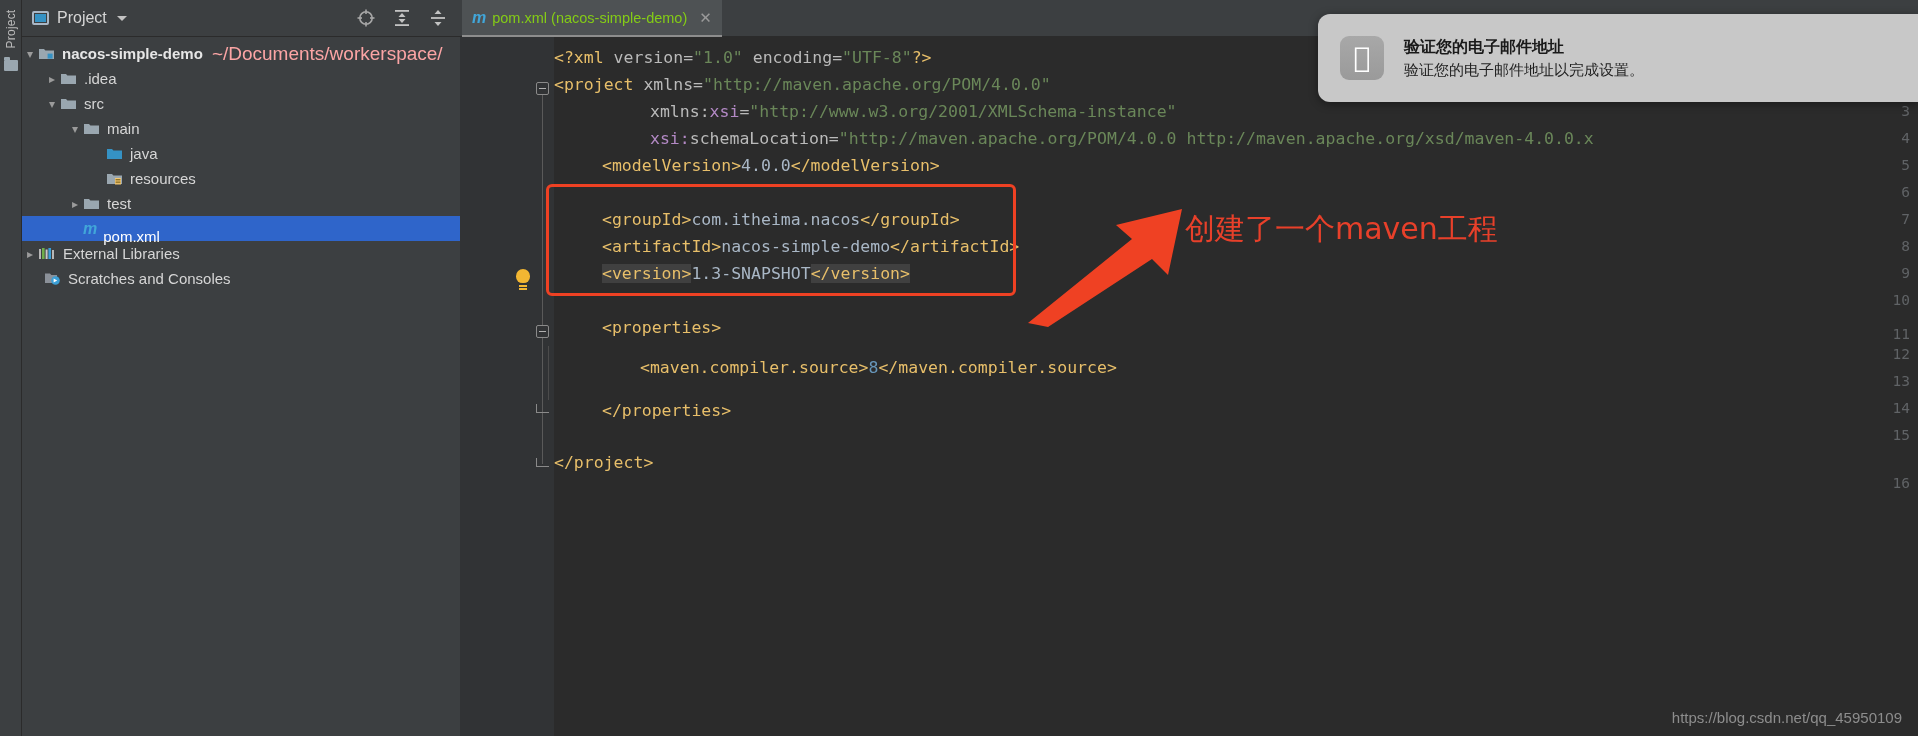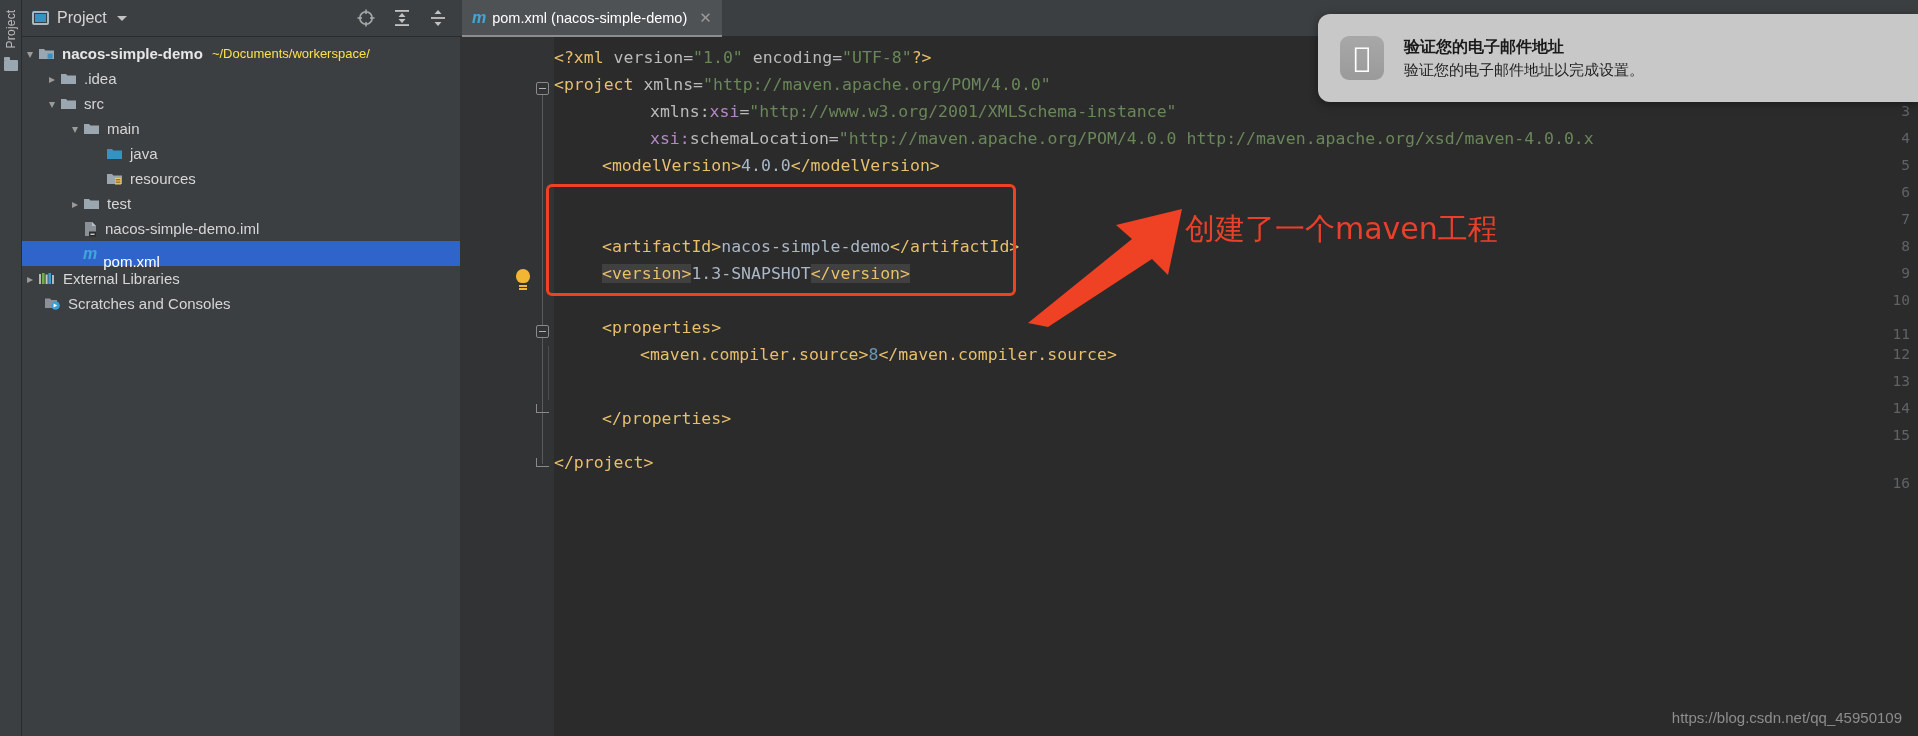--- a/index.html
+++ b/index.html
@@ -67,38 +67,38 @@
   .row.selected { background: #2f65ca; }
   .row.selected .label { color: #ffffff; margin-top: 15px; }
   .arrow {
     width: 16px; flex: 0 0 16px; text-align: center;
     color: #9b9b9b; font-size: 12px; line-height: 1;
   }
   .spacer16 { width: 16px; flex: 0 0 16px; }
   .ico { flex: 0 0 auto; margin-right: 7px; display: inline-flex; }
   .label { color: #d6d6d6; }
   .label.bold { font-weight: bold; color: #e6e6e6; }
-  .path { color: #fde047; font-size: 13px; margin-left: 9px; }
+  .path { color: #fca5a5; font-size: 19px; margin-left: 9px; }
   .mfile { color: #41a6d9; font-style: italic; font-weight: bold; font-size: 16px; margin-right: 6px;}
 
   
   .editor-wrap {
     position: absolute; left: 460px; top: 0; right: 0; height: 736px;
     background: #2b2b2b;
   }
   .tabbar {
     height: 37px; background: #3c3f41; position: relative;
     border-bottom: 1px solid #2b2b2b;
   }
   .tab {
     position: absolute; left: 2px; top: 0; height: 37px;
     display: flex; align-items: center; padding: 0 10px 0 10px;
     background: #4e5254; border-bottom: 2px solid #8d8d8d;
   }
-  .tab .tname { color: #ffffff; font-size: 14.5px; }
+  .tab .tname { color: #84cc16; font-size: 14.5px; }
   .tab .tclose { color: #9a9a9a; font-size: 15px; margin-left: 12px; }
 
   .code-area { position: relative; height: 699px; background: #2b2b2b; overflow: hidden; }
   .gutter {
     position: absolute; left: 0; top: 0; width: 72px; height: 100%;
     background: #313335;
   }
   .gutter-num {
     position: absolute; right: 8px; width: 64px; text-align: right;
     color: #606366; font-family: "DejaVu Sans Mono", monospace; font-size: 14.5px;
@@ -294,32 +294,20 @@
       <div class="row" style="padding-left:45px">
         <span class="arrow">▸</span>
         <span class="ico">
           <svg width="17" height="15" viewBox="0 0 17 15">
               <path d="M1 3h5l1.4 1.6H16V13H1z" fill="#9aa7b0"></path>
             </svg>
         </span>
         <span class="label">test</span>
       </div>
 
-      <div class="row" style="padding-left:45px">
-        <span class="spacer16"></span>
-        <span class="ico">
-          <svg width="15" height="16" viewBox="0 0 15 16">
-            <path d="M2 1h7l4 4v10H2z" fill="#8b9199"></path>
-            <path d="M9 1l4 4H9z" fill="#b9bec4"></path>
-            <rect x="6" y="10.5" width="7" height="5" fill="#2b2b2b"></rect>
-            <rect x="7.4" y="12.6" width="4.2" height="1.3" fill="#d8d8d8"></rect>
-          </svg>
-        </span>
-        <span class="label">nacos-simple-demo.iml</span>
-      </div>
 
       <div class="row selected" style="padding-left:45px">
         <span class="spacer16"></span>
         <span class="mfile">m</span>
         <span class="label">pom.xml</span>
       </div>
 
       <div class="row">
         <span class="arrow">▸</span>
         <span class="ico">
@@ -400,37 +388,38 @@
         
         <div class="cline" style="top:61px; padding-left:96px"><span class="attr">xmlns:</span><span class="attrns">xsi</span><span class="attr">=</span><span class="str">"http://www.w3.org/2001/XMLSchema-instance"</span></div>
 
         
         <div class="cline" style="top:88px; padding-left:96px"><span class="attrns">xsi:</span><span class="attr">schemaLocation</span><span class="attr">=</span><span class="str">"http://maven.apache.org/POM/4.0.0 http://maven.apache.org/xsd/maven-4.0.0.x</span></div>
 
         
         <div class="cline" style="top:115px; padding-left:48px"><span class="tag">&lt;modelVersion&gt;</span><span class="txt">4.0.0</span><span class="tag">&lt;/modelVersion&gt;</span></div>
 
         
+        <div class="cline" style="top:169px; padding-left:48px"><span class="tag">&lt;groupId&gt;</span><span class="txt">com.itheima.nacos</span><span class="tag">&lt;/groupId&gt;</span></div>
 
         
         <div class="cline" style="top:196px; padding-left:48px"><span class="tag">&lt;artifactId&gt;</span><span class="txt">nacos-simple-demo</span><span class="tag">&lt;/artifactId&gt;</span></div>
 
         
         <div class="cline" style="top:223px; padding-left:48px"><span class="tag hl-green">&lt;version&gt;</span><span class="txt">1.3-SNAPSHOT</span><span class="tag hl-green">&lt;/version&gt;</span></div>
 
         
         <div class="cline" style="top:277px; padding-left:48px"><span class="tag">&lt;properties&gt;</span></div>
 
         
-        <div class="cline" style="top:304px; padding-left:86px"><span class="tag">&lt;maven.compiler.source&gt;</span><span class="num">8</span><span class="tag">&lt;/maven.compiler.source&gt;</span></div>
-
-        
-
-        
-        <div class="cline" style="top:368px; padding-left:48px"><span class="tag">&lt;/properties&gt;</span></div>
+        <div class="cline" style="top:317px; padding-left:86px"><span class="tag">&lt;maven.compiler.source&gt;</span><span class="num">8</span><span class="tag">&lt;/maven.compiler.source&gt;</span></div>
+
+        
+
+        
+        <div class="cline" style="top:360px; padding-left:48px"><span class="tag">&lt;/properties&gt;</span></div>
 
         
         <div class="cline" style="top:412px"><span class="tag">&lt;/project&gt;</span></div>
 
       </div>
 
       <div class="redbox" style="left:86px; top:147px; width:470px; height:112px;"></div>
 
       <svg class="arrow-svg" style="left:560px; top:150px;" width="180" height="140" viewBox="0 0 180 140">
         <path d="M8 136 L112 52 L96 38 L162 22 L148 88 L132 72 L28 140 Z" fill="#ef4123"></path>

